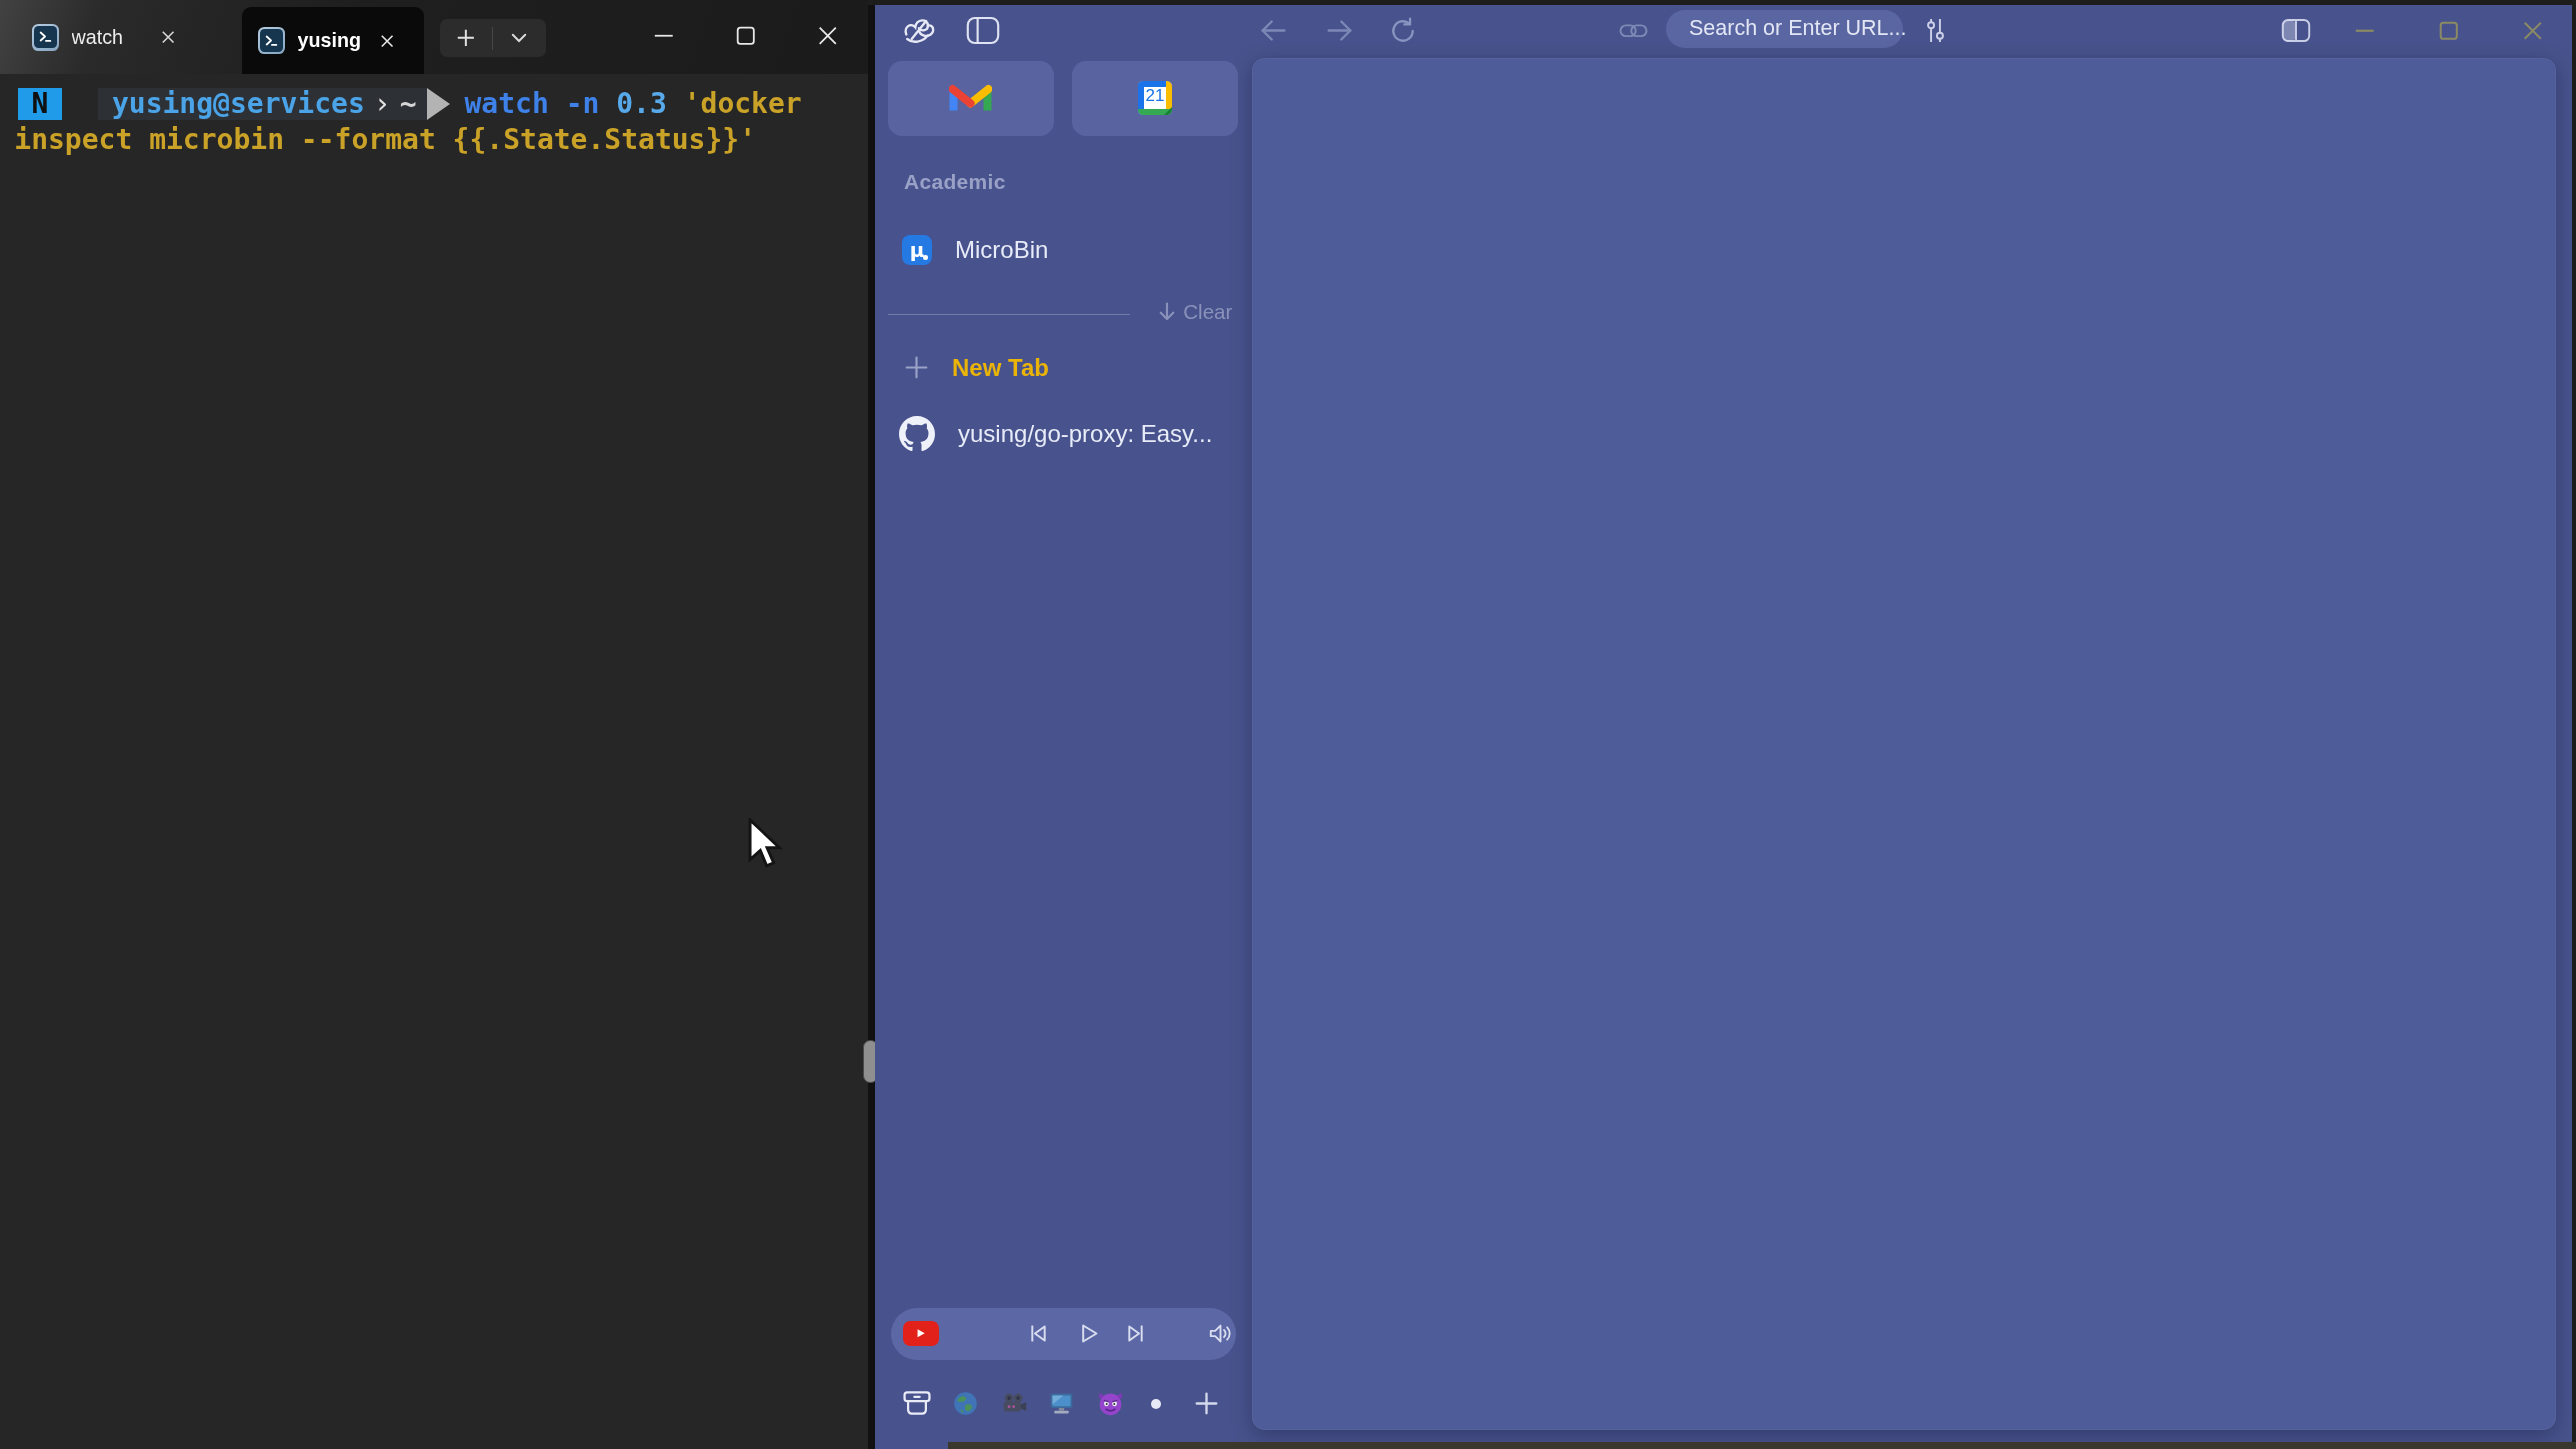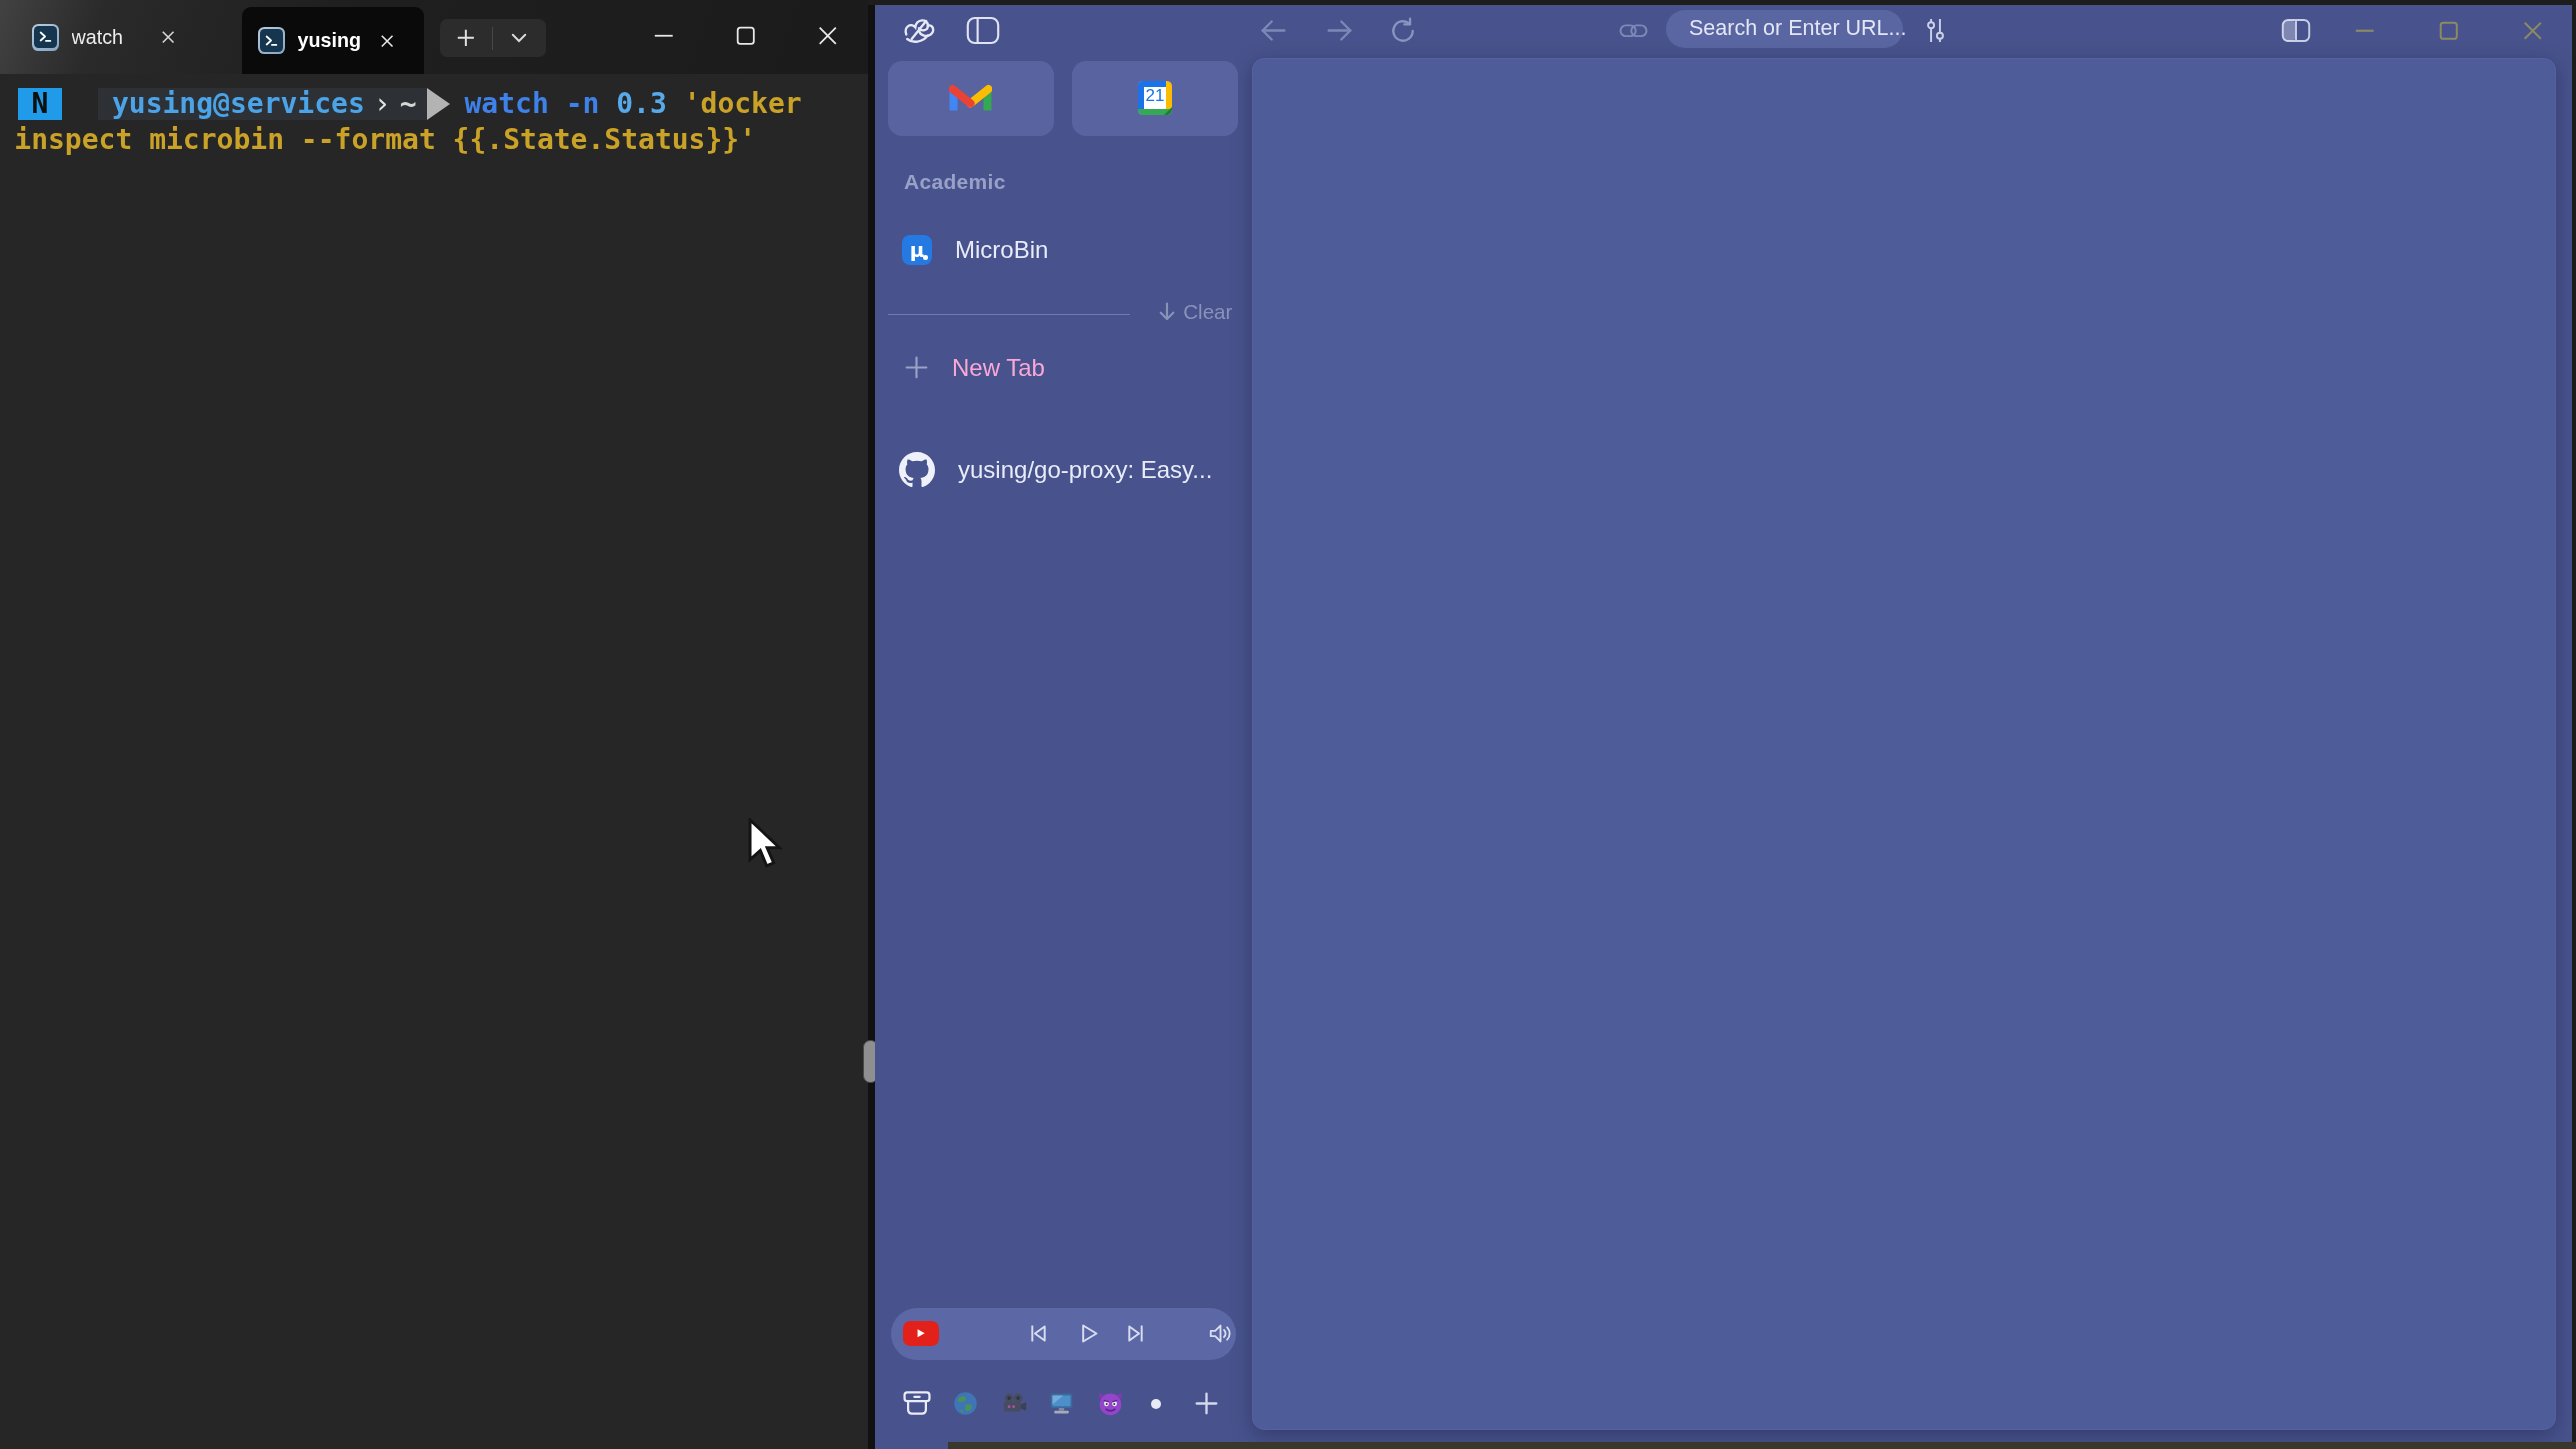--- a/index.html
+++ b/index.html
@@ -24,21 +24,21 @@
   
   #browser{left:875px;top:4.5px;width:1698px;height:1445px;background:#48538d;}
   .edge{background:#1d1d1c;}
   #content-panel{left:377px;top:53px;width:1304px;height:1372px;background:#4e5c99;border-radius:12.5px;
     box-shadow:0 5.4px 19.7px rgba(15,20,50,.35), inset 0 0 0 0.9px rgba(255,255,255,.04);}
   .tile{width:166px;height:75px;border-radius:14.3px;background:#58639f;
     display:flex;align-items:center;justify-content:center;}
   .side-label{color:#99a1c6;font-size:21px;font-weight:bold;letter-spacing:0.3px;}
   .tab-row{display:flex;align-items:center;gap:23px;}
   .tab-title{font-size:24px;color:#e8ebf8;white-space:nowrap;}
-  .muted{color:#f9a8d4;}
+  .muted{color:#eab308;font-weight:bold;}
   .mb-icon{width:30px;height:30px;border-radius:8px;background:#2579e2;position:relative;
     display:flex;align-items:center;justify-content:center;color:#fff;
     font-weight:bold;font-size:19.7px;font-family:"DejaVu Sans",sans-serif;}
   .mb-icon:after{content:"";position:absolute;right:4.5px;bottom:5.4px;width:4.5px;height:4.5px;border-radius:50%;background:#fff;}
   .urlbar{height:38px;border-radius:19px;background:#5a66a2;display:flex;align-items:center;padding:0 23px;
     color:#e3e6f4;font-size:21.5px;}
   .media-pill{width:345px;height:52px;border-radius:26px;background:#5c68a5;
     display:flex;align-items:center;}
   .yt-badge{width:38px;height:25px;border-radius:7.2px;background:#e3211b;
     display:flex;align-items:center;justify-content:center;}
@@ -263,21 +263,21 @@
       <span style="color:#8a92ba;font-size:20.6px;">Clear</span>
     </div>
 
     <div class="tab-row abs" style="left:29px;top:344px;height:38px;">
       <svg width="25" height="25" viewBox="0 0 28 28">
         <path d="M14 3 V25 M3 14 H25" stroke="#9aa2c8" stroke-width="2.4" stroke-linecap="round"></path>
       </svg>
       <span class="tab-title muted">New Tab</span>
     </div>
 
-    <div class="tab-row abs" style="left:24px;top:446px;height:38px;">
+    <div class="tab-row abs" style="left:24px;top:410px;height:38px;">
       <svg width="36" height="36" viewBox="0 0 16 16">
         <path fill="#eff1fa" d="M8 0C3.58 0 0 3.58 0 8c0 3.54 2.29 6.53 5.47 7.59.4.07.55-.17.55-.38 0-.19-.01-.82-.01-1.49-2.01.37-2.53-.49-2.69-.94-.09-.23-.48-.94-.82-1.13-.28-.15-.68-.52-.01-.53.63-.01 1.08.58 1.23.82.72 1.21 1.87.87 2.33.66.07-.52.28-.87.51-1.07-1.78-.2-3.64-.89-3.64-3.95 0-.87.31-1.59.82-2.15-.08-.2-.36-1.02.08-2.12 0 0 .67-.21 2.2.82.64-.18 1.32-.27 2-.27s1.36.09 2 .27c1.53-1.04 2.2-.82 2.2-.82.44 1.1.16 1.92.08 2.12.51.56.82 1.27.82 2.15 0 3.07-1.87 3.75-3.65 3.95.29.25.54.73.54 1.48 0 1.07-.01 1.93-.01 2.2 0 .21.15.46.55.38A8.01 8.01 0 0 0 16 8c0-4.42-3.58-8-8-8z"></path>
       </svg>
       <span class="tab-title">yusing/go-proxy: Easy...</span>
     </div>
 
     <div class="media-pill abs" style="left:16px;top:1303px;">
       <span class="yt-badge" style="margin-left:11.6px;">
         <svg width="12.5" height="12.5" viewBox="0 0 14 14">
             <polygon points="4,2.5 12,7 4,11.5" fill="#ffffff"></polygon>

